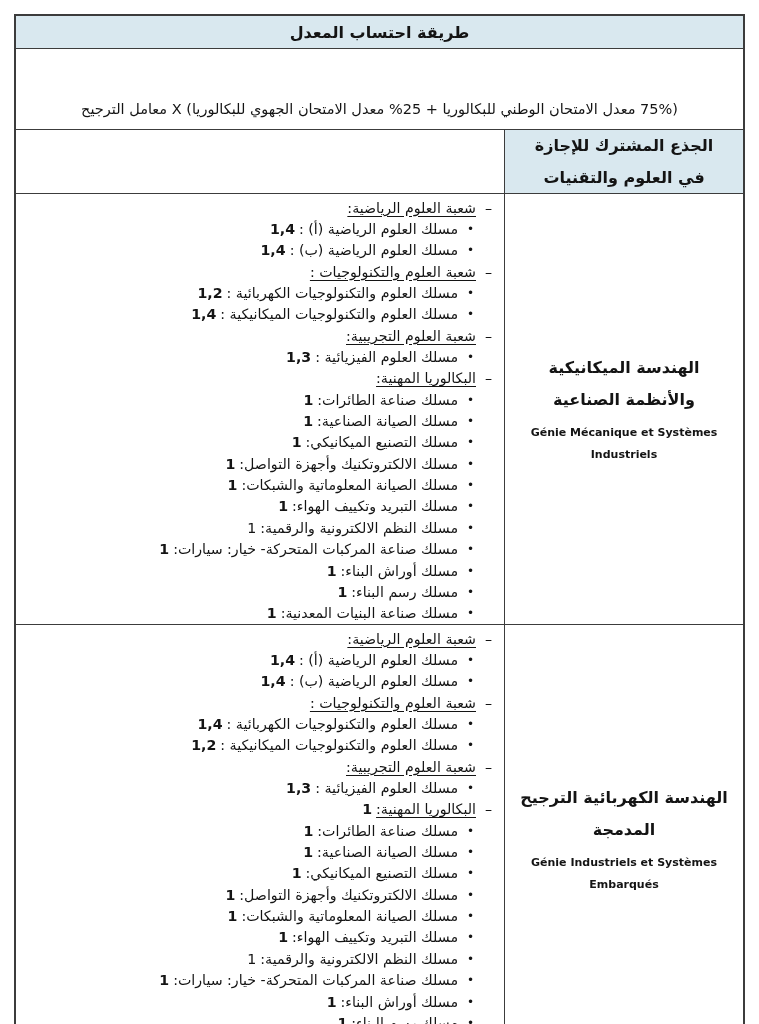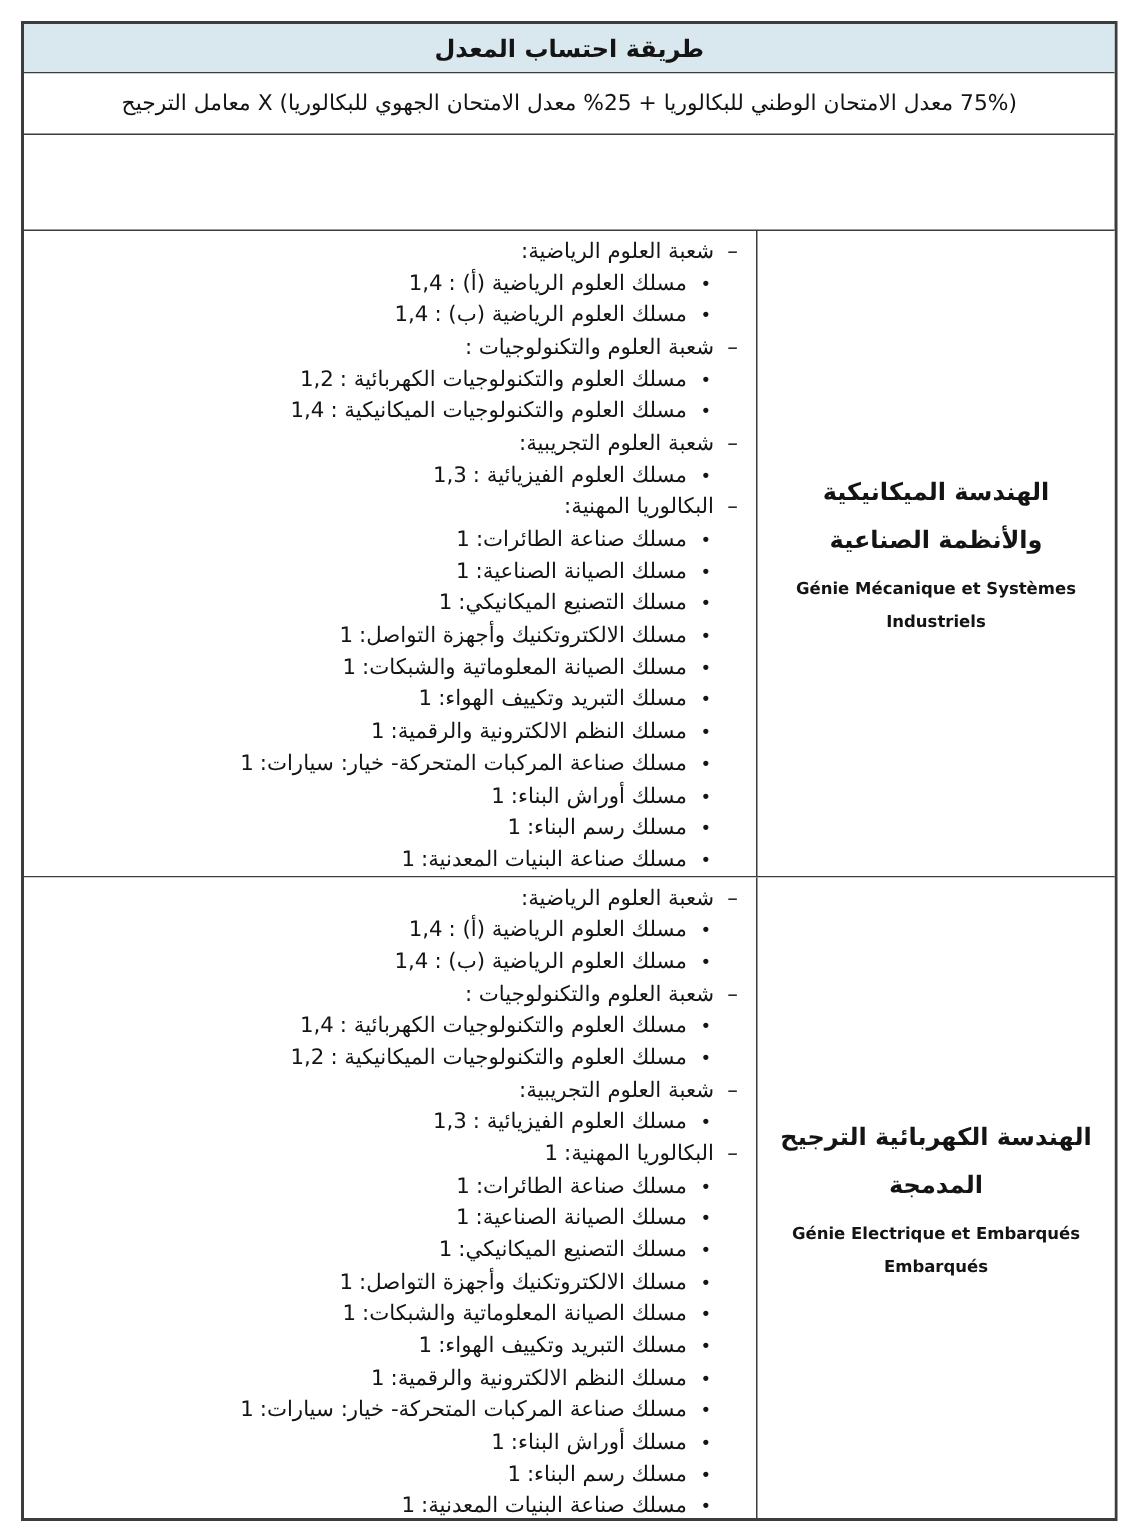--- a/index.html
+++ b/index.html
@@ -21,20 +21,21 @@
     height:33px;background:var(--hdr-bg);
     display:flex;align-items:center;justify-content:center;
     font-weight:bold;font-size:16px;
     border-bottom:1px solid var(--border);
   }
   .row-formula{
     height:41px;background:#fff;
     display:flex;align-items:center;justify-content:center;
     font-size:14.5px;
     border-bottom:1px solid var(--border);
+    margin-top:40px;
   }
   .cols{display:flex;}
   .cols > .cell-program{
     flex:0 0 239px;border-left:1px solid var(--border);
   }
   .cols > .cell-wide{flex:1 1 auto;min-width:0;}
   .hdr-row{height:64px;border-bottom:1px solid var(--border);}
   .hdr-cell{
     height:100%;background:var(--hdr-bg);
     display:flex;align-items:center;justify-content:center;
@@ -54,35 +55,36 @@
   .program-fr{font-weight:bold;font-size:11px;line-height:2.0;direction:ltr;margin-top:6px;}
   .list-cell{height:100%;overflow:hidden;padding-top:3px;background:#fff;}
   .li{
     display:flex;align-items:center;height:21.35px;
     white-space:nowrap;font-size:14.2px;
   }
   .li.sec{padding-right:12px;}
   .li.trk{padding-right:30px;}
   .mk{flex:0 0 16px;text-align:right;}
   .li.trk .mk{font-size:12px;}
-  .tx.u{text-underline-offset:3px;}
-  .val{font-weight:normal;margin-inline-start:4px;}
+  .tx.u{text-decoration:underline;text-underline-offset:3px;}
+  .val{font-weight:bold;margin-inline-start:4px;}
   .val.reg{font-weight:normal;}
 </style>
 </head>
 <body>
 
 <div class="page">
   <div class="tbl" dir="rtl">
 
     <div class="row-title">طريقة احتساب المعدل</div>
 
     <div class="row-formula">(75% معدل الامتحان الوطني للبكالوريا + 25% معدل الامتحان الجهوي للبكالوريا) X معامل الترجيح</div>
 
     <div class="cols hdr-row">
+      <div class="cell-program hdr-cell program">الجذع المشترك للإجازة في العلوم والتقنيات</div>
     </div>
 
     <div class="cols data-row h1">
       <div class="cell-program program-cell">
         <div class="program-ar">الهندسة الميكانيكية والأنظمة الصناعية</div>
         <div class="program-fr">Génie Mécanique et Systèmes Industriels</div>
       </div>
       <div class="cell-wide list-cell" id="list-0">
           <div class="li sec">
             <span class="mk">–</span>
@@ -179,21 +181,21 @@
             <span class="mk">•</span>
             <span class="tx">مسلك صناعة البنيات المعدنية:</span>
             <span class="val">1</span>
           </div>
         </div>
     </div>
 
     <div class="cols data-row h2 last">
       <div class="cell-program program-cell">
         <div class="program-ar">الهندسة الكهربائية الترجيح المدمجة</div>
-        <div class="program-fr">Génie Electrique et Embarqués Embarqués</div>
+        <div class="program-fr">Génie Industriels et Systèmes Embarqués</div>
       </div>
       <div class="cell-wide list-cell" id="list-1">
           <div class="li sec">
             <span class="mk">–</span>
             <span class="tx u">شعبة العلوم الرياضية:</span>
           </div>
           <div class="li trk">
             <span class="mk">•</span>
             <span class="tx">مسلك العلوم الرياضية (أ) :</span>
             <span class="val">1,4</span>

